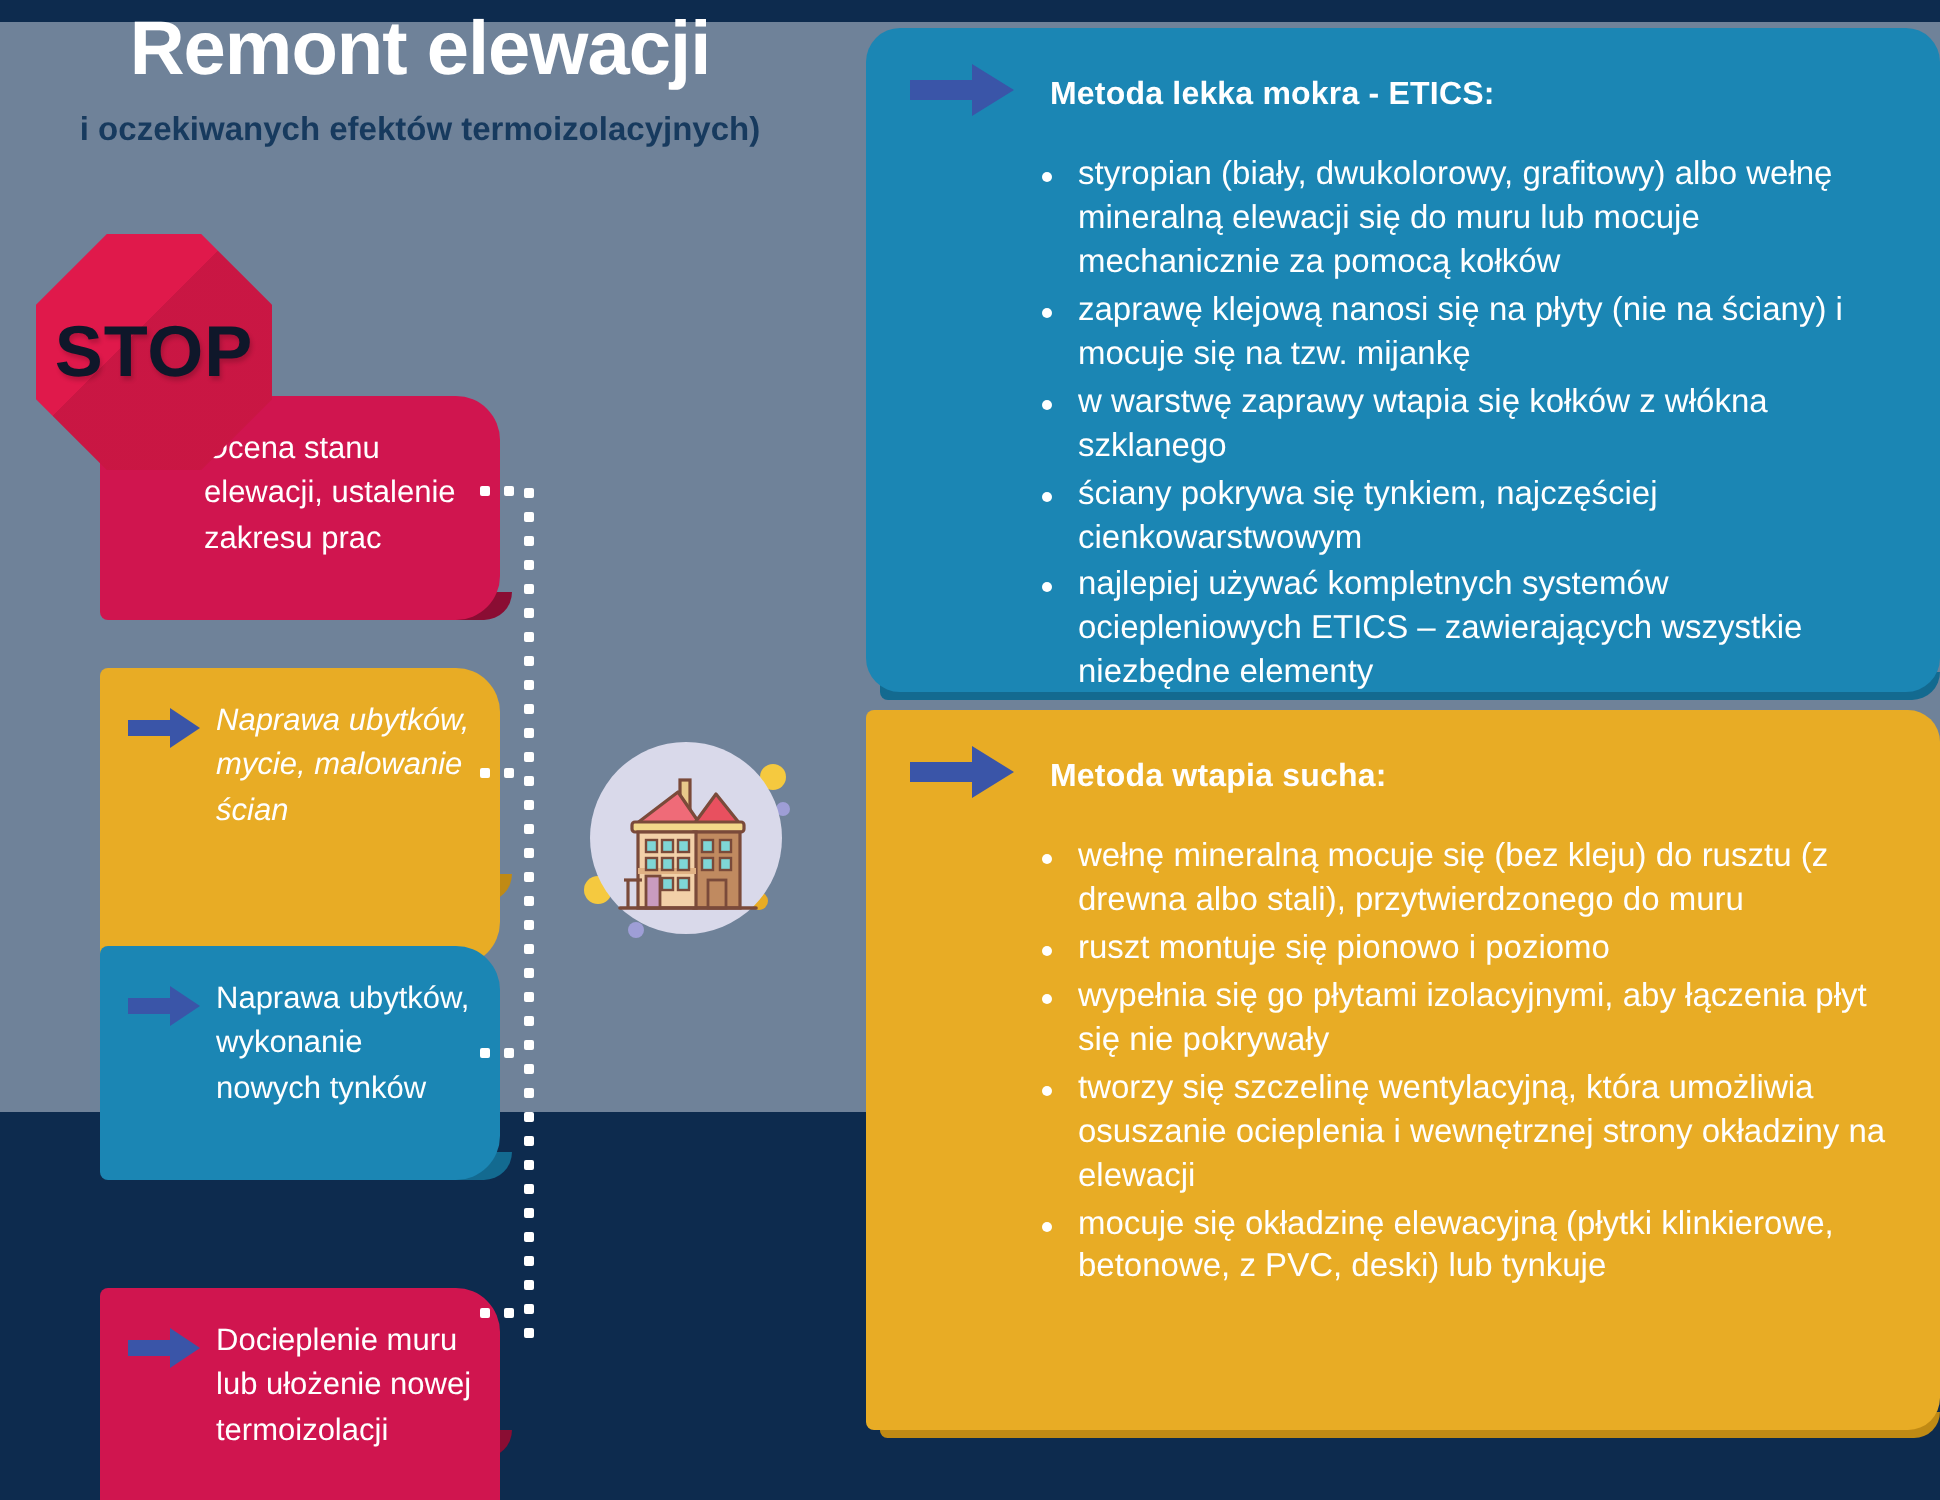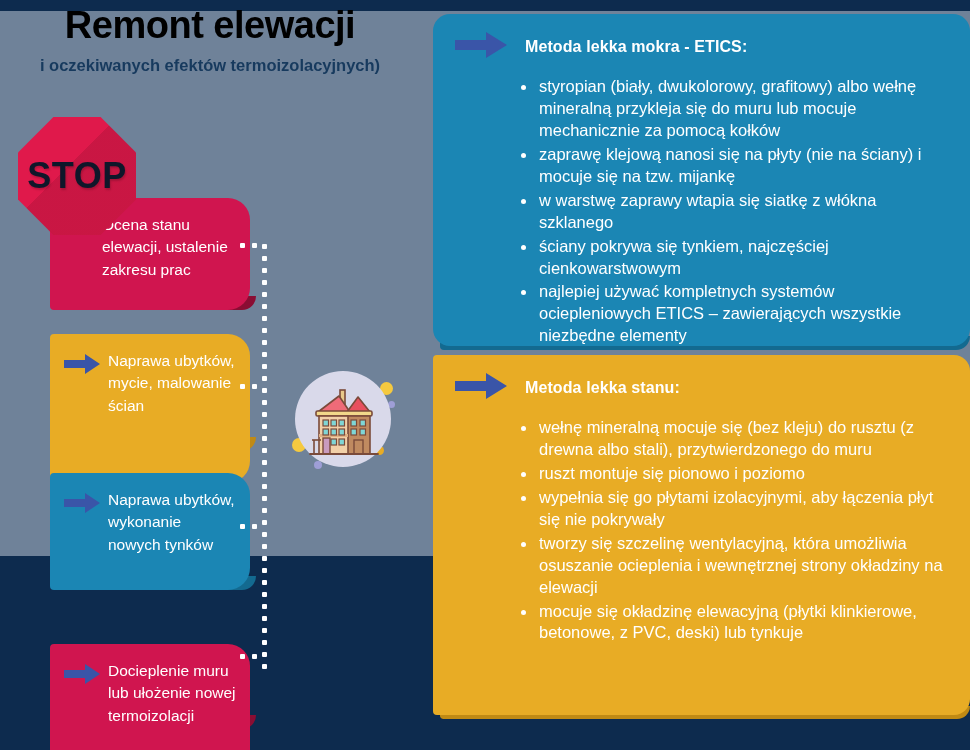--- a/index.html
+++ b/index.html
@@ -12,21 +12,21 @@
   #stage{position:absolute;inset:0;width:970px;height:750px;overflow:hidden;}
 
   
   .bg-top{position:absolute;left:0;top:0;width:970px;height:556px;background:#6f8299;}
   .bg-bottom{position:absolute;left:0;top:556px;width:970px;height:194px;background:#0d2b4e;}
   .bg-topbar{position:absolute;left:0;top:0;width:970px;height:11px;background:#0d2b4e;}
 
   
   .title-wrap{position:absolute;left:0;top:6px;width:420px;text-align:center;}
   .title{
-    font-size:38px;font-weight:bold;color:#000000;letter-spacing:-0.5px;
+    font-size:38px;font-weight:bold;color:#ffffff;letter-spacing:-0.5px;
     line-height:1.05;margin:0;
   }
   .subtitle{
     font-size:16.5px;font-weight:bold;color:#173a5e;line-height:1.35;margin-top:8px;
   }
 
   
   .stop{
     position:absolute;left:18px;top:117px;width:118px;height:118px;z-index:6;
   }
@@ -183,21 +183,21 @@
       <span class="dot" style="left: 252px; top: 654px;"></span>
       <span class="dot" style="left: 240px; top: 654px;"></span>
     </div>
 
   <div class="card-shadow c-pink-sh" style="top:296px;"></div>
   <div class="card c-pink nopad" style="top:198px;height:112px;">
     <span class="ctext">Ocena stanu elewacji, ustalenie zakresu prac</span>
   </div>
 
   <div class="card-shadow c-amber-sh" style="top:437px;"></div>
-  <div class="card c-amber" style="top:334px;height:149px;">
+  <div class="card c-amber" style="top:334px;height:149px;font-style:italic;">
     <span class="arrow">
       <svg class="arw" width="36" height="20" viewBox="0 0 36 20" aria-hidden="true">
         <path d="M0 6 H21 V0 L36 10 L21 20 V14 H0 Z" fill="#3a55a8"></path>
       </svg>
     </span>
     <span class="ctext">Naprawa ubytków, mycie, malowanie ścian</span>
   </div>
 
   <div class="card-shadow c-teal-sh" style="top:576px;"></div>
   <div class="card c-teal" style="top:473px;height:117px;">
@@ -277,37 +277,37 @@
   <div class="panel p-blue" style="left:433px;top:14px;width:537px;height:332px;">
     <div class="panel-head">
       <span>
         <svg width="52" height="26" viewBox="0 0 52 26" aria-hidden="true">
           <path d="M0 8 H31 V0 L52 13 L31 26 V18 H0 Z" fill="#3a55a8"></path>
         </svg>
       </span>
       <span class="ptitle">Metoda lekka mokra - ETICS:</span>
     </div>
     <ul>
-      <li>styropian (biały, dwukolorowy, grafitowy) albo wełnę mineralną przykleja się do muru lub mocuje mechanicznie za pomocą kołków</li>
+      <li>styropian (biały, dwukolorowy, grafitowy) albo wełnę mineralną elewacji się do muru lub mocuje mechanicznie za pomocą kołków</li>
       <li>zaprawę klejową nanosi się na płyty (nie na ściany) i mocuje się na tzw. mijankę</li>
-      <li>w warstwę zaprawy wtapia się siatkę z włókna szklanego</li>
+      <li>w warstwę zaprawy wtapia się kołków z włókna szklanego</li>
       <li>ściany pokrywa się tynkiem, najczęściej cienkowarstwowym</li>
       <li>najlepiej używać kompletnych systemów ociepleniowych ETICS – zawierających wszystkie niezbędne elementy</li>
     </ul>
   </div>
 
   <div class="panel-shadow p-amber-sh" style="left:440px;top:706px;width:530px;height:13px;"></div>
   <div class="panel p-amber" style="left:433px;top:355px;width:537px;height:360px;">
     <div class="panel-head">
       <span>
         <svg width="52" height="26" viewBox="0 0 52 26" aria-hidden="true">
           <path d="M0 8 H31 V0 L52 13 L31 26 V18 H0 Z" fill="#3a55a8"></path>
         </svg>
       </span>
-      <span class="ptitle">Metoda lekka stanu:</span>
+      <span class="ptitle">Metoda wtapia sucha:</span>
     </div>
     <ul>
       <li>wełnę mineralną mocuje się (bez kleju) do rusztu (z drewna albo stali), przytwierdzonego do muru</li>
       <li>ruszt montuje się pionowo i poziomo</li>
       <li>wypełnia się go płytami izolacyjnymi, aby łączenia płyt się nie pokrywały</li>
       <li>tworzy się szczelinę wentylacyjną, która umożliwia osuszanie ocieplenia i wewnętrznej strony okładziny na elewacji</li>
       <li>mocuje się okładzinę elewacyjną (płytki klinkierowe, betonowe, z PVC, deski) lub tynkuje</li>
     </ul>
   </div>
 

